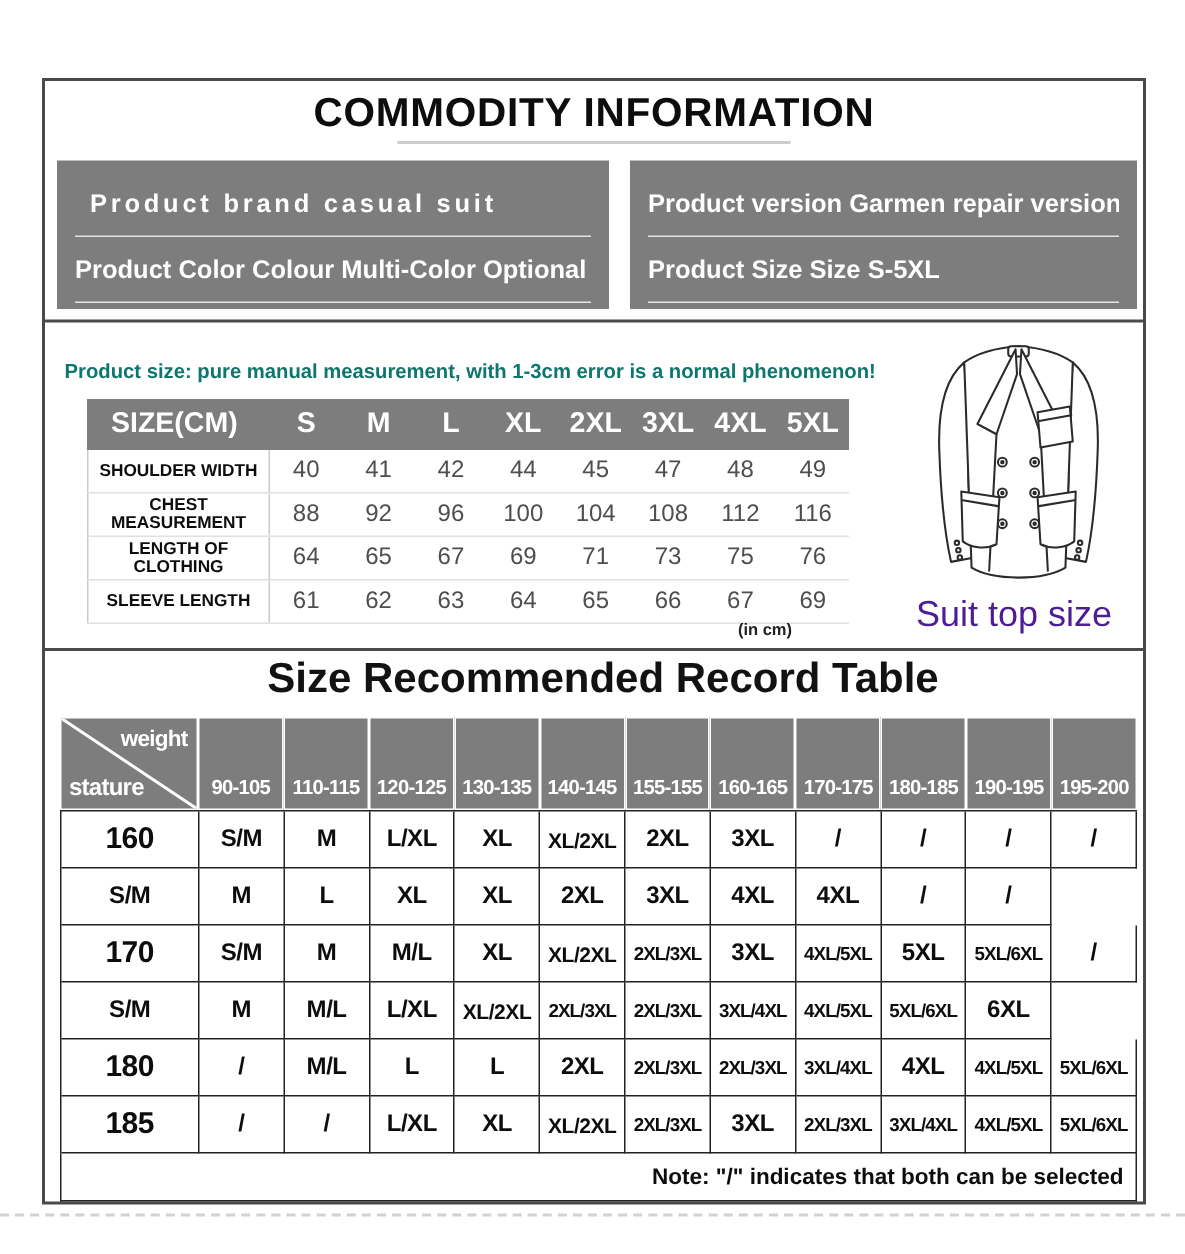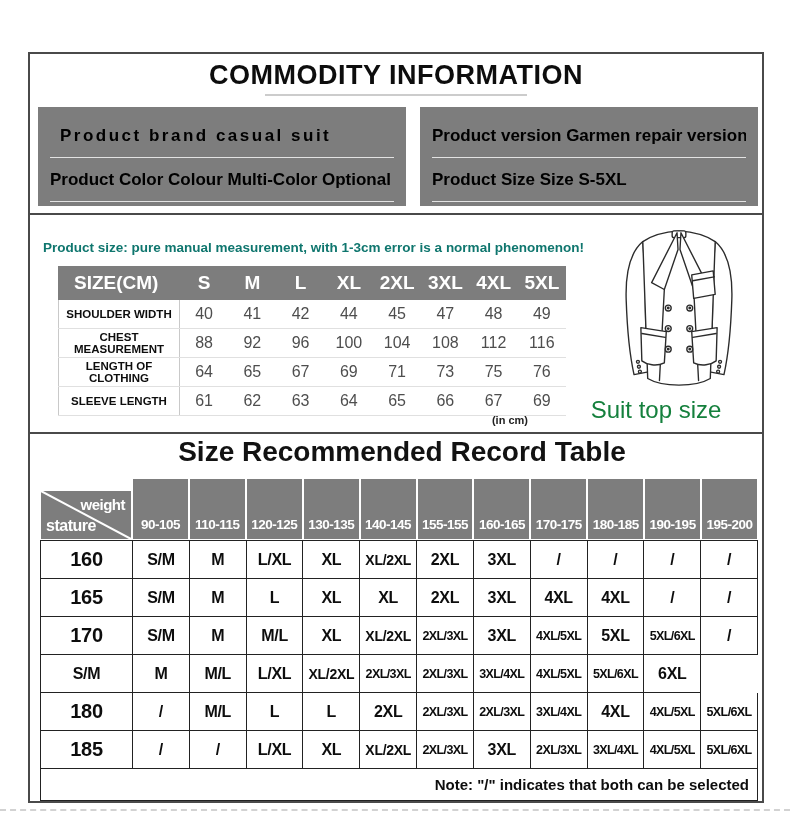--- a/index.html
+++ b/index.html
@@ -12,45 +12,45 @@
     border:2px solid #4a4a4a;background:#fff;box-sizing:border-box;
   }
   .abs{position:absolute;}
   
   .main-title{top:6px;left:0;right:0;text-align:center;font-size:27px;font-weight:700;letter-spacing:.5px;color:#0d0d0d;}
   .title-rule{top:40px;left:50%;transform:translateX(-50%);width:262px;height:2px;background:#ccc;}
   
   .info-box{top:53px;height:99px;background:#7d7d7d;box-sizing:border-box;padding:7px 12px 0 12px;}
   .info-box.left{left:8px;width:368px;}
   .info-box.right{left:390px;width:338px;}
-  .info-row{height:43px;display:flex;align-items:center;border-bottom:1px solid #e3e3e3;color:#000000;font-weight:700;font-size:17px;white-space:nowrap;overflow:hidden;}
+  .info-row{height:43px;display:flex;align-items:center;border-bottom:1px solid #e3e3e3;color:#ffffff;font-weight:700;font-size:17px;white-space:nowrap;overflow:hidden;}
   .info-row.spaced{letter-spacing:2.5px;padding-left:10px;font-weight:600;}
   .sep{left:0;width:100%;height:2px;background:#4a4a4a;}
   .sep1{top:159px;}
   .sep2{top:378px;}
   
   .size-note{top:186px;left:13px;font-size:13.5px;font-weight:700;color:#0f766e;}
   
   .size-table{left:8px;top:212px;width:508px;padding-left:20px;}
   .st-header{height:34px;background:#7d7d7d;display:grid;grid-template-columns:122px repeat(8,1fr);align-items:center;color:#fff;font-weight:700;font-size:19px;}
   .st-header .h0{padding-left:16px;}
   .st-header .hc{text-align:center;}
   .st-row{height:28px;display:grid;grid-template-columns:122px repeat(8,1fr);align-items:center;border-bottom:1px solid #e0e0e0;}
   .st-cell{text-align:center;font-size:16px;color:#4e4e4e;}
   .st-label{font-size:11.5px;font-weight:700;color:#0d0d0d;border-left:1px solid #c9c9c9;border-right:1px solid #c9c9c9;align-self:stretch;display:flex;align-items:center;justify-content:center;}
   .in-cm{left:8px;top:360px;width:508px;text-align:right;padding-right:18px;box-sizing:border-box;font-size:11px;font-weight:700;color:#222;}
   
   .suit-wrap{left:574px;top:170px;width:150px;height:176px;}
-  .suit-caption{left:520px;top:342px;width:212px;text-align:center;font-size:24px;color:#15803d;}
+  .suit-caption{left:540px;top:342px;width:212px;text-align:center;font-size:24px;color:#4c1d95;}
   
   .section2-title{top:382px;left:12px;right:0;text-align:center;font-size:28px;font-weight:600;color:#121212;}
   .rec-table{left:10px;top:424px;width:718px;}
   .rec-header{display:grid;grid-template-columns:92px repeat(11,1fr);height:62px;}
   .rh-cell{background:#7d7d7d;border:1px solid #fff;box-sizing:border-box;display:flex;align-items:flex-end;justify-content:center;padding-bottom:7px;color:#fff;font-weight:700;font-size:13.5px;letter-spacing:-.5px;white-space:nowrap;}
-  .rh-corner{position:relative;display:block;padding:0;margin-top:12px;}
+  .rh-corner{position:relative;display:block;padding:0;}
   .rh-corner svg{position:absolute;left:0;top:0;width:100%;height:100%;}
   .corner-weight{position:absolute;right:6px;top:5px;font-size:15px;font-weight:700;color:#fff;}
   .corner-stature{position:absolute;left:5px;bottom:4px;font-size:16px;font-weight:700;color:#fff;}
   .rec-body{border-top:1px solid #222;border-left:1px solid #222;}
   .rec-row{display:grid;grid-template-columns:92px repeat(11,1fr);height:38px;}
   .rc{border-right:1px solid #222;border-bottom:1px solid #222;display:flex;align-items:center;justify-content:center;font-weight:600;color:#0d0d0d;font-size:16px;letter-spacing:-.3px;white-space:nowrap;box-sizing:border-box;}
   .rc.stature{font-size:20px;}
   .rc.sz-m{font-size:14px;}
   .rc.sz-s{font-size:12.5px;letter-spacing:-.6px;}
   .note-row{height:32px;display:flex;justify-content:flex-end;align-items:center;padding-right:8px;border-left:1px solid #222;border-right:1px solid #222;border-bottom:1px solid #222;box-sizing:border-box;font-weight:700;font-size:15px;color:#0d0d0d;}
@@ -219,21 +219,20 @@
           <div class="rc">XL</div>
           <div class="rc sz-m">XL/2XL</div>
           <div class="rc">2XL</div>
           <div class="rc">3XL</div>
           <div class="rc">/</div>
           <div class="rc">/</div>
           <div class="rc">/</div>
           <div class="rc">/</div>
         </div>
         <div class="rec-row">
-          <div class="rc stature">165</div>
           <div class="rc">S/M</div>
           <div class="rc">M</div>
           <div class="rc">L</div>
           <div class="rc">XL</div>
           <div class="rc">XL</div>
           <div class="rc">2XL</div>
           <div class="rc">3XL</div>
           <div class="rc">4XL</div>
           <div class="rc">4XL</div>
           <div class="rc">/</div>

